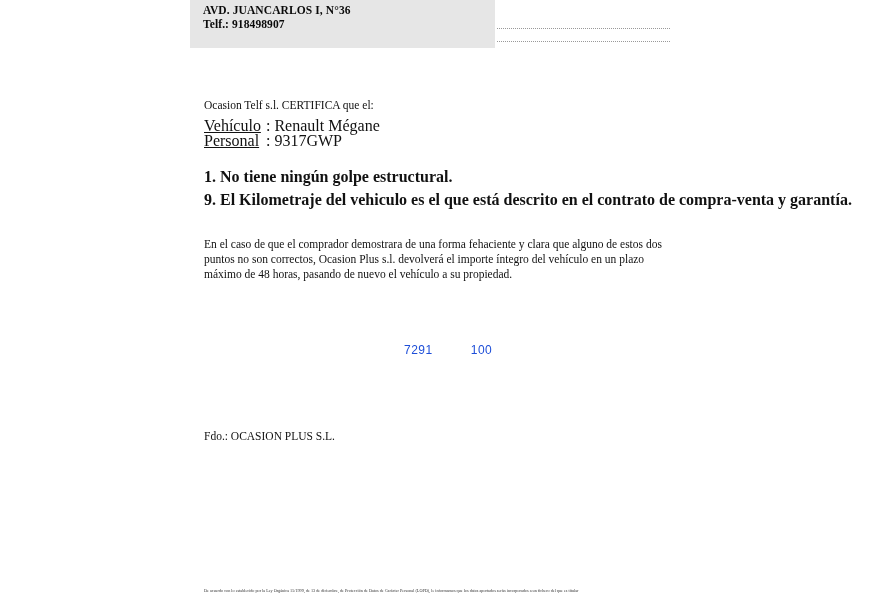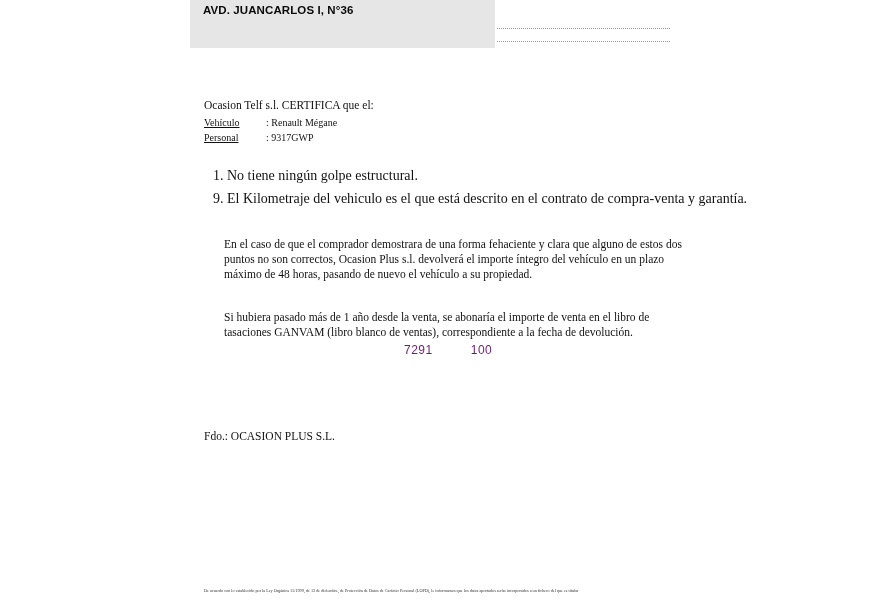--- a/index.html
+++ b/index.html
@@ -27,21 +27,21 @@
     top: 0;
     width: 305px;
     height: 48px;
     background: #e6e6e6;
   }
   .header-lines {
     position: absolute;
     left: 203px;
     top: 3px;
     width: 300px;
-    font-family: Liberation Sans, sans-serif;
+    font-family: Liberation Serif, serif;
     font-weight: bold;
     font-size: 11.5px;
     line-height: 14px;
     color: #0a0a0a;
     letter-spacing: 0.1px;
   }
   .header-lines div {
     white-space: nowrap;
   }
   
@@ -74,59 +74,59 @@
   .certifica {
     position: absolute;
     left: 204px;
     top: 99px;
     font-size: 11.5px;
     white-space: nowrap;
   }
   .veh-row {
     position: absolute;
     left: 204px;
-    font-size: 10px;
+    font-size: 16px;
     white-space: nowrap;
   }
   .veh-row.r1 { top: 117px; }
   .veh-row.r2 { top: 132px; }
   .veh-label {
     display: inline-block;
     width: 62px;
     text-decoration: underline;
   }
 
   .item {
     position: absolute;
-    left: 213px;
-    font-size: 14px;
+    left: 204px;
+    font-size: 16px;
     white-space: nowrap;
+    font-weight: bold;
   }
   .item.i1 { top: 168px; }
   .item.i2 { top: 191px; }
 
   .para {
     position: absolute;
     left: 204px;
     width: 472px;
     font-size: 11.5px;
     line-height: 15px;
-    margin-left: 20px;
   }
   .para.p1 { top: 237px; }
   .para.p2 { top: 285px; }
   .para.p3 { top: 310px; }
 
   .numbers {
     position: absolute;
     top: 343px;
     left: 404px;
     font-family: "Liberation Sans", sans-serif;
     font-size: 12px;
-    color: #701a75;
+    color: #1d4ed8;
     letter-spacing: 0.5px;
   }
   .numbers .n2 {
     margin-left: 38px;
   }
 
   .fdo {
     position: absolute;
     left: 204px;
     top: 430px;
@@ -148,41 +148,41 @@
 </style>
 </head>
 <body>
 
 <div class="page">
 
   <div class="header-band"></div>
 
   <div class="header-lines">
     <div>AVD. JUANCARLOS I, N°36</div>
+    <div>Telf.: 918498907</div>
   </div>
 
   <div class="dots-top"></div>
   <div class="dots-top2"></div>
 
 
   <div class="certifica">Ocasion Telf s.l. CERTIFICA que el:</div>
 
   <div class="veh-row r1">
     <span class="veh-label">Vehículo</span><span>: Renault Mégane</span>
   </div>
 
   <div class="veh-row r2">
     <span class="veh-label">Personal</span><span>: 9317GWP</span>
   </div>
 
   <div class="item i1">1. No tiene ningún golpe estructural.</div>
   <div class="item i2">9. El Kilometraje del vehiculo es el que está descrito en el contrato de compra-venta y garantía.</div>
 
   <div class="para p1">En el caso de que el comprador demostrara de una forma fehaciente y clara que alguno de estos dos puntos no son correctos, Ocasion Plus s.l. devolverá el importe íntegro del vehículo en un plazo máximo de 48 horas, pasando de nuevo el vehículo a su propiedad.</div>
-  <div class="para p3">Si hubiera pasado más de 1 año desde la venta, se abonaría el importe de venta en el libro de tasaciones GANVAM (libro blanco de ventas), correspondiente a la fecha de devolución.</div>
 
   <div class="numbers">
     <span class="n1">7291</span><span class="n2">100</span>
   </div>
 
   <div class="fdo">Fdo.: OCASION PLUS S.L.</div>
 
   <div class="legal">De acuerdo con lo establecido por la Ley Orgánica 15/1999, de 13 de diciembre, de Protección de Datos de Carácter Personal (LOPD), le informamos que los datos aportados serán incorporados a un fichero del que es titular</div>
 
 </div>

